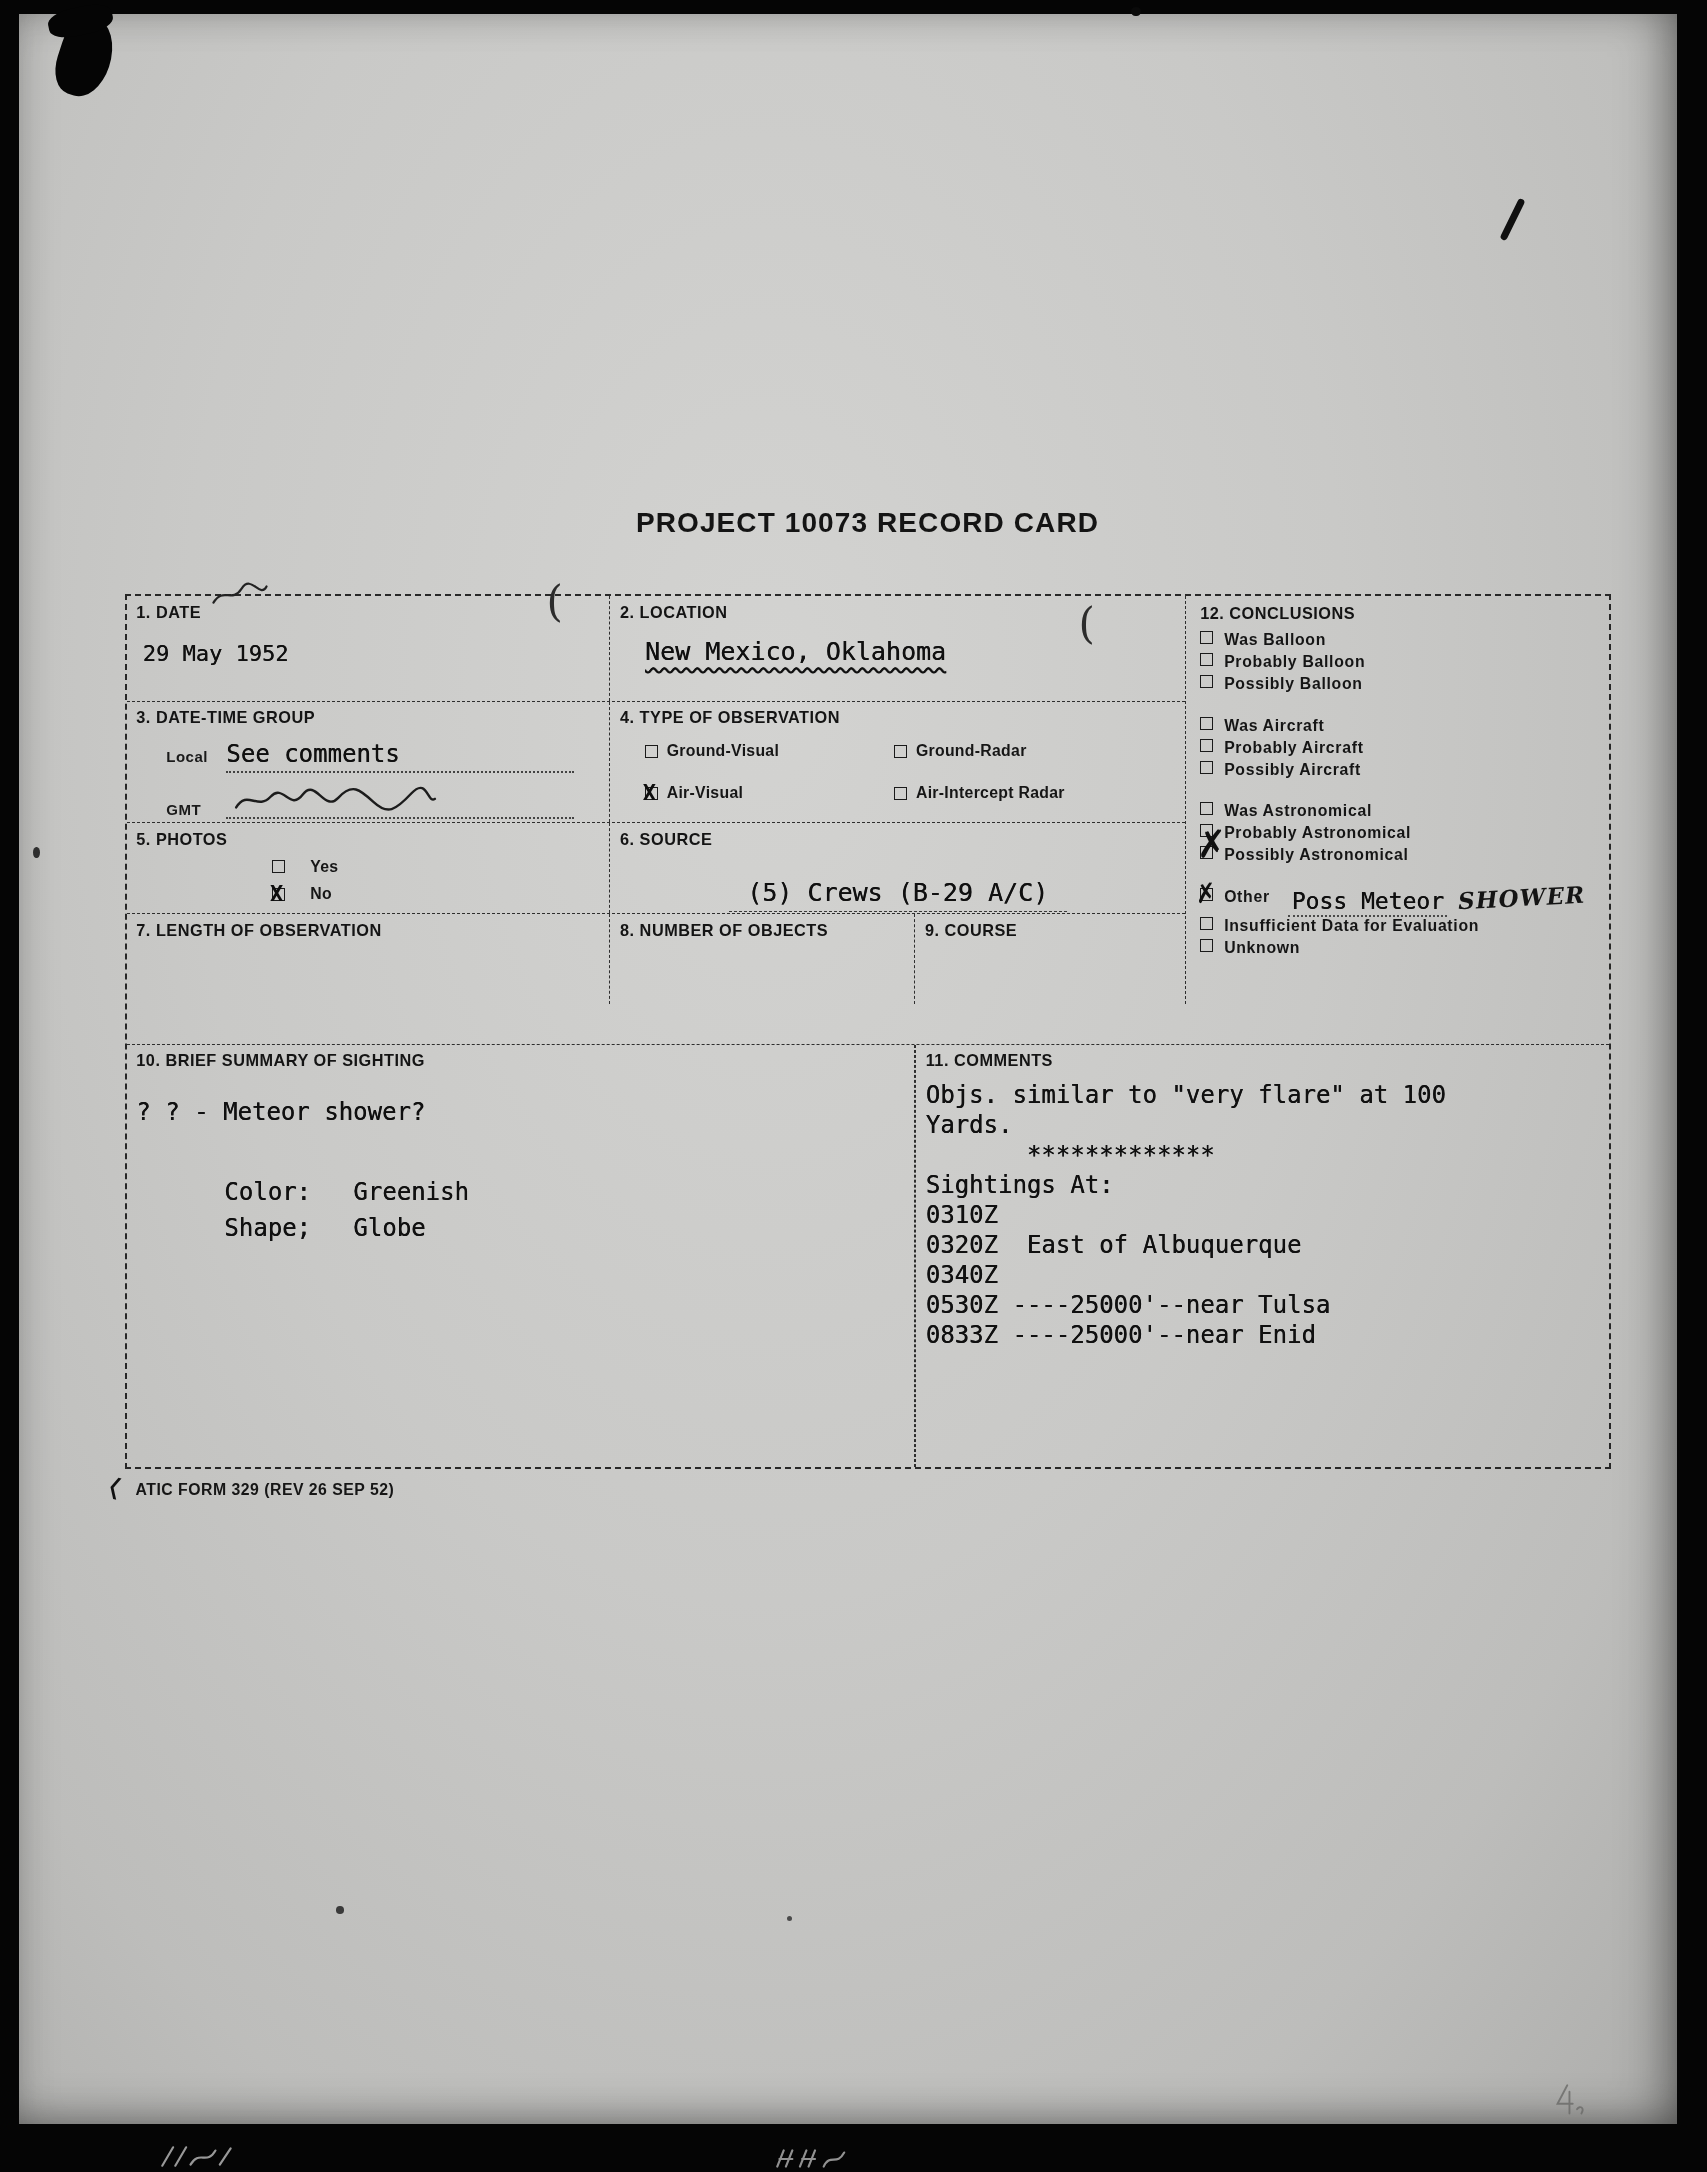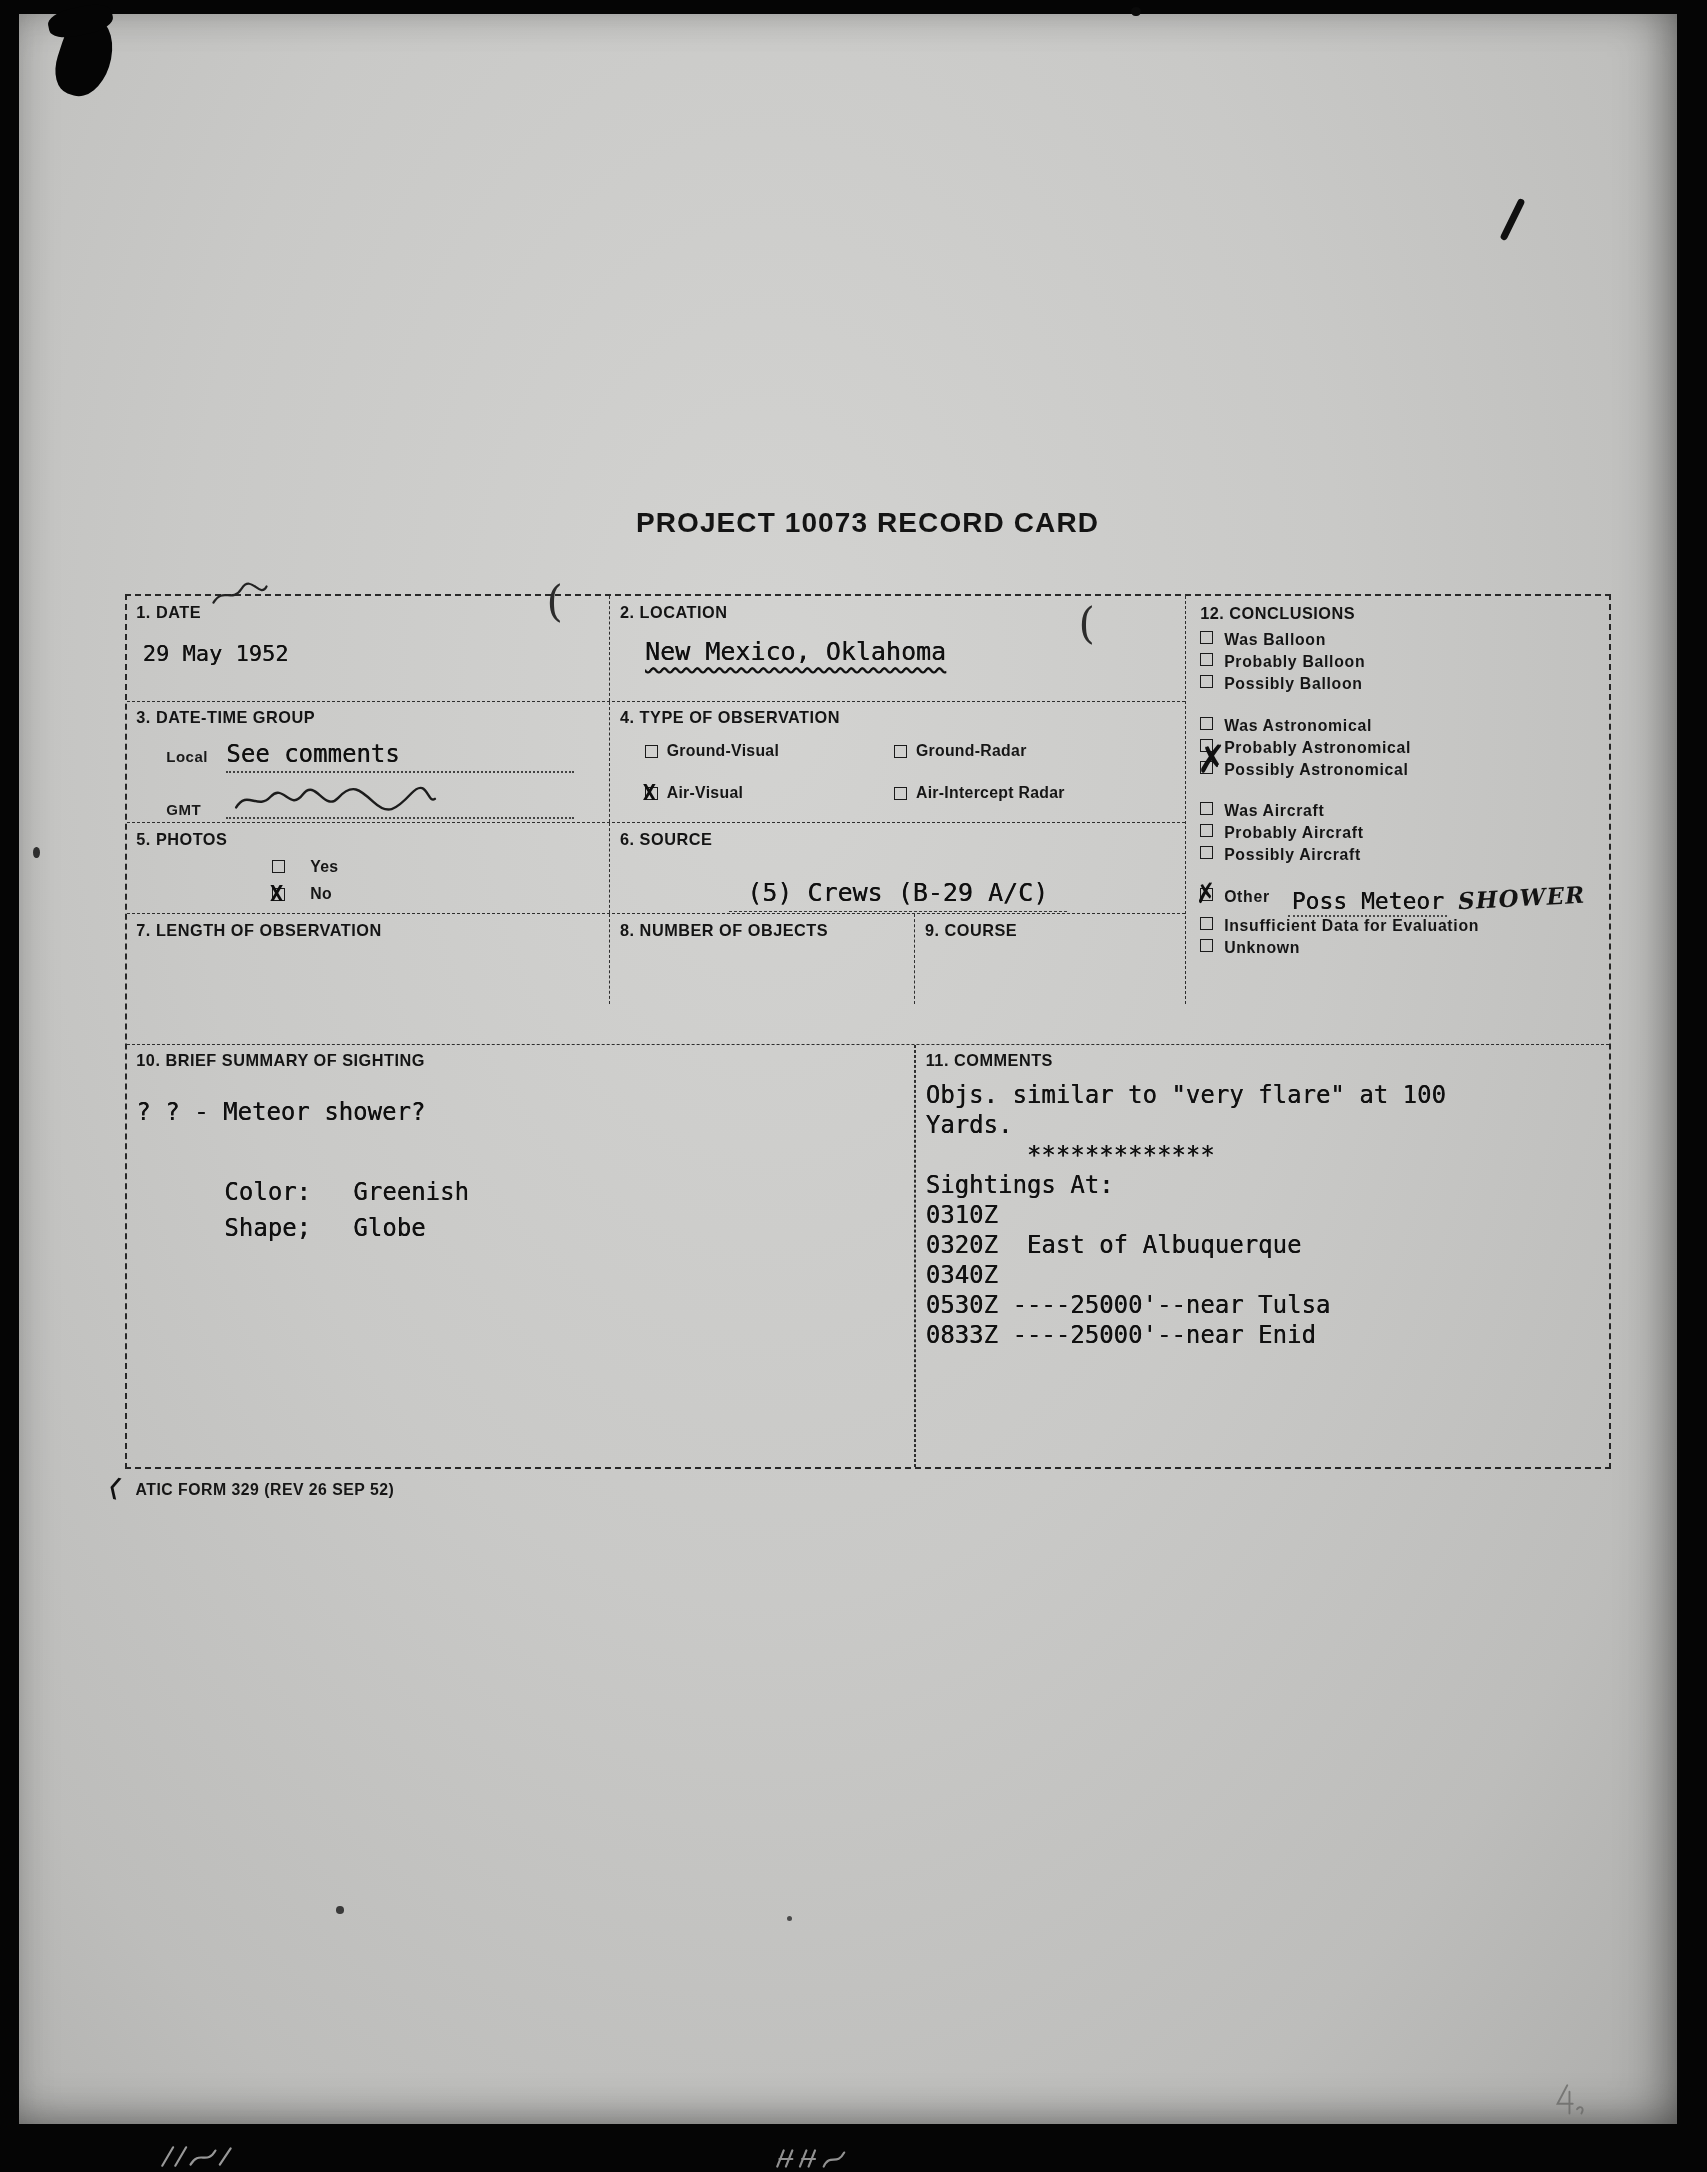--- a/index.html
+++ b/index.html
@@ -233,44 +233,44 @@
           </div>
           <div class="c-row">
             <span class="cbox"></span>
             <span class="c-text">Possibly Balloon</span>
           </div>
         </div>
 
         <div class="c-group">
           <div class="c-row">
             <span class="cbox"></span>
+            <span class="c-text">Was Aircraft</span>
+          </div>
+          <div class="c-row">
+            <span class="cbox"></span>
+            <span class="c-text">Probably Aircraft</span>
+          </div>
+          <div class="c-row">
+            <span class="cbox"></span>
+            <span class="c-text">Possibly Aircraft</span>
+          </div>
+        </div>
+
+        <div class="c-group">
+          <div class="c-row">
+            <span class="cbox"></span>
             <span class="c-text">Was Astronomical</span>
           </div>
           <div class="c-row">
             <span class="cbox"></span>
             <span class="c-text">Probably Astronomical</span>
           </div>
           <div class="c-row">
             <span class="cbox big checked-hand"></span>
             <span class="c-text">Possibly Astronomical</span>
-          </div>
-        </div>
-
-        <div class="c-group">
-          <div class="c-row">
-            <span class="cbox"></span>
-            <span class="c-text">Was Aircraft</span>
-          </div>
-          <div class="c-row">
-            <span class="cbox"></span>
-            <span class="c-text">Probably Aircraft</span>
-          </div>
-          <div class="c-row">
-            <span class="cbox"></span>
-            <span class="c-text">Possibly Aircraft</span>
           </div>
         </div>
 
         <div class="c-group">
           <div class="c-row other-row">
             <span class="cbox checked-hand"></span>
             <span class="c-text">Other</span>
             <span class="other-typed">Poss Meteor</span>
             <span class="handwritten">SHOWER</span>
           </div>

